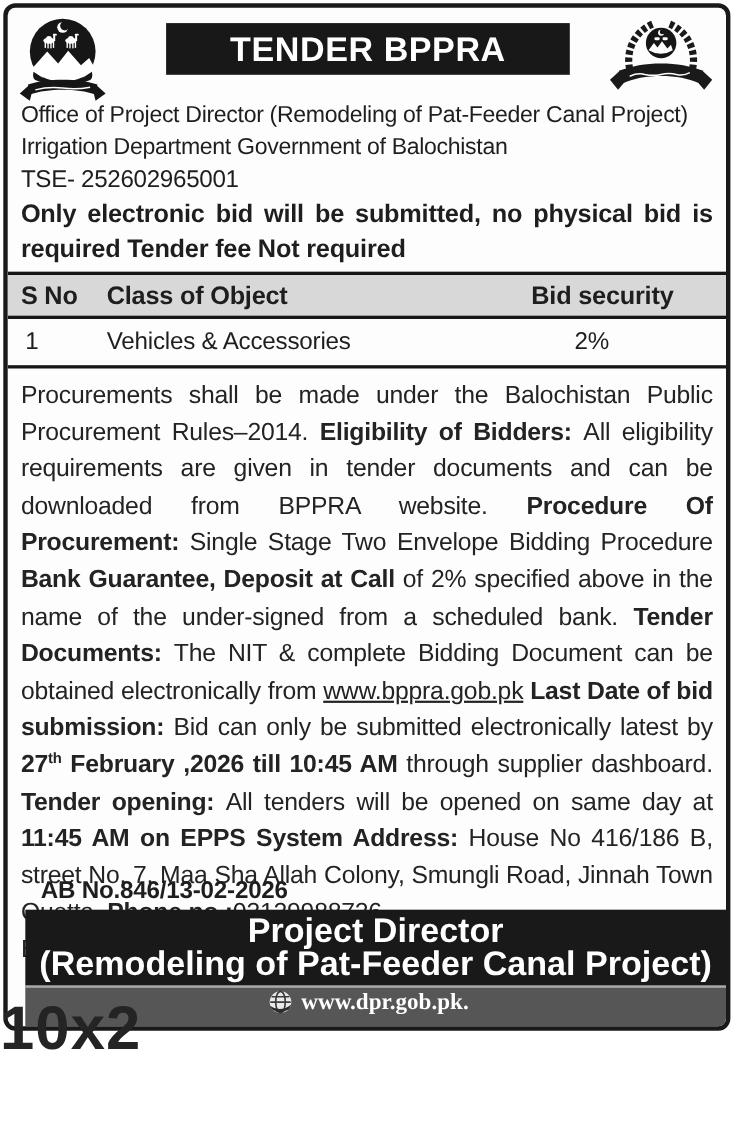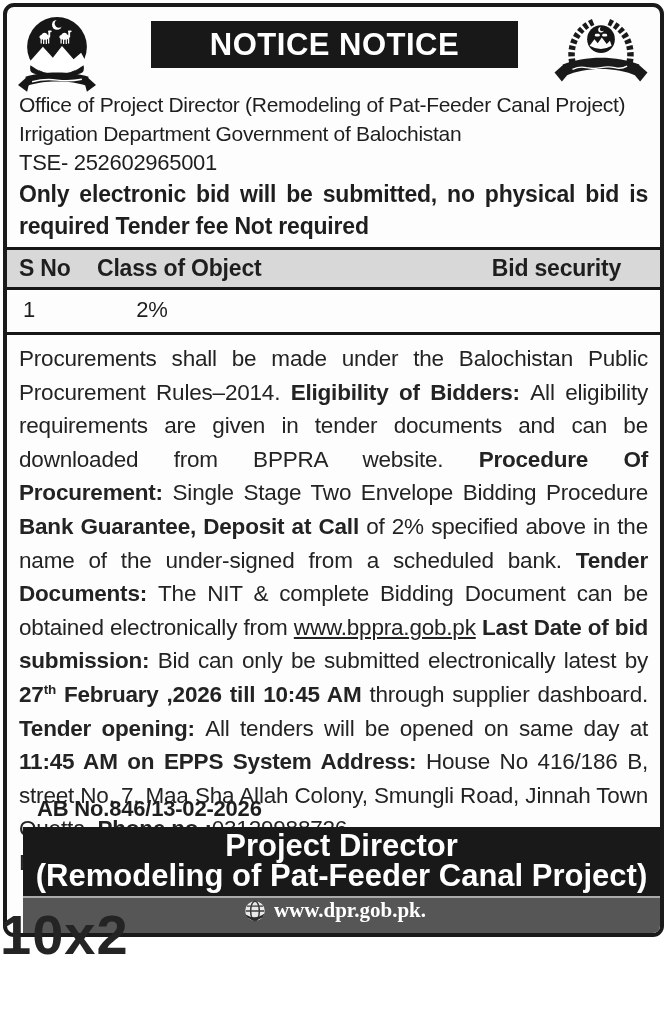--- a/index.html
+++ b/index.html
@@ -35,21 +35,21 @@
     border-top:3px solid #161616; border-bottom:3px solid #161616;
     padding:5px 12px; font-weight:bold; font-size:23px; letter-spacing:-0.2px;
   }
   .tbl-row {
     display:flex; align-items:center; padding:7px 12px 9px; font-size:22px;
     border-bottom:3px solid #161616; letter-spacing:-0.2px;
   }
   .col-sno { width:78px; }
   .tbl-row .col-sno { padding-left:4px; }
   .col-class { flex:1; }
-  .col-bid { width:165px; text-align:center; padding-right:18px; }
+  .col-bid { width:165px; text-align:left; padding-right:18px; }
   .tbl-row .col-bid { text-align:center; padding-right:55px; }
   
   .body-text {
     padding:7px 12px 0; font-size:22.5px; line-height:33.6px; text-align:justify;
     color:#232323; letter-spacing:-0.2px;
   }
   .body-text sup { font-size:60%; line-height:0; }
   
   .bottom-block { position:absolute; left:16px; right:0; bottom:0; }
   .ab-no { padding:0 0 5px 14px; font-weight:bold; font-size:22px; letter-spacing:-0.2px; }
@@ -108,21 +108,21 @@
         <path d="M17 60 L33 42 L45 55 L56 41 L70 57 L79 49 L84 58 L83 64 Q66 75 50 75 Q34 75 17 64 Z" fill="#ffffff"></path>
         <path d="M18 64 Q34 76 50 76 Q66 76 82 64 Q84 72 78 74 Q50 84 22 74 Q16 72 18 64 Z" fill="#161616"></path>
         <path d="M12 78 C32 71 68 71 88 78 L86 89 C66 82 34 82 14 89 Z" fill="#161616"></path>
         <path d="M13 79 L3 88 L14 96 L16 88 Z" fill="#161616"></path>
         <path d="M87 79 L97 88 L86 96 L84 88 Z" fill="#161616"></path>
         <path d="M20 84 q15 -4 30 -2 q15 2 30 -1" stroke="#ffffff" stroke-width="1.6" fill="none"></path>
       </svg>
     </div>
 
     <div class="title-bar">
-      <span>NOTICE NOTICE</span>
+      <span>TENDER BPPRA</span>
     </div>
 
     <div class="emblem-right">
       <svg viewBox="0 0 130 100" width="106" height="82">
         <path d="M30 62 C25 40 37 18 58 11" stroke="#1a1a1a" stroke-width="8" fill="none" stroke-dasharray="5 3"></path>
         <path d="M100 62 C105 40 93 18 72 11" stroke="#1a1a1a" stroke-width="8" fill="none" stroke-dasharray="5 3"></path>
         <circle cx="65" cy="33" r="17" fill="#161616"></circle>
         <circle cx="65" cy="21.5" r="3.4" fill="#ffffff"></circle>
         <circle cx="66.4" cy="20.5" r="2.8" fill="#161616"></circle>
         <g fill="#ffffff">
@@ -147,20 +147,21 @@
   <div class="bid-note">Only electronic bid will be submitted, no physical bid is required Tender fee Not required</div>
 
   <div>
     <div class="tbl-head">
       <div class="col-sno">S No</div>
       <div class="col-class">Class of Object</div>
       <div class="col-bid">Bid security</div>
     </div>
     <div class="tbl-row">
       <div class="col-sno">1</div>
+      <div class="col-class">Vehicles &amp; Accessories</div>
       <div class="col-bid">2%</div>
     </div>
   </div>
 
   <div class="body-text"><span>Procurements shall be made under the Balochistan Public Procurement Rules–2014. </span><span style="font-weight: bold;">Eligibility of Bidders: </span><span>All eligibility requirements are given in tender documents and can be downloaded from BPPRA website. </span><span style="font-weight: bold;">Procedure  Of Procurement: </span><span>Single Stage  Two Envelope  Bidding Procedure </span><span style="font-weight: bold;">Bank Guarantee, Deposit at Call </span><span>of 2% specified above in the name of the under-signed from a scheduled bank. </span><span style="font-weight: bold;">Tender Documents: </span><span>The NIT &amp; complete Bidding Document can be obtained electronically from </span><span style="text-decoration: underline;">www.bppra.gob.pk</span><span> </span><span style="font-weight: bold;">Last Date of bid submission: </span><span>Bid can only be submitted electronically latest by </span><span style="font-weight: bold;">27</span><sup style="font-weight: bold;">th</sup><span style="font-weight: bold;"> February ,2026 till 10:45 AM </span><span>through supplier dashboard. </span><span style="font-weight: bold;">Tender opening: </span><span>All tenders will be opened on same day at </span><span style="font-weight: bold;">11:45 AM on EPPS System Address: </span><span>House No 416/186 B,  street No. 7. Maa Sha Allah Colony, Smungli Road, Jinnah Town Quetta. </span><span style="font-weight: bold;">Phone no :</span><span style="text-decoration: underline;">03129988726</span><br><span>Email:</span><span style="text-decoration: underline;">pd.rpfcs@gmail.com</span></div>
 
   <div class="bottom-block">
     <div class="ab-no">AB No.846/13-02-2026</div>
     <div class="sig-bar">
       <div>Project Director</div>

